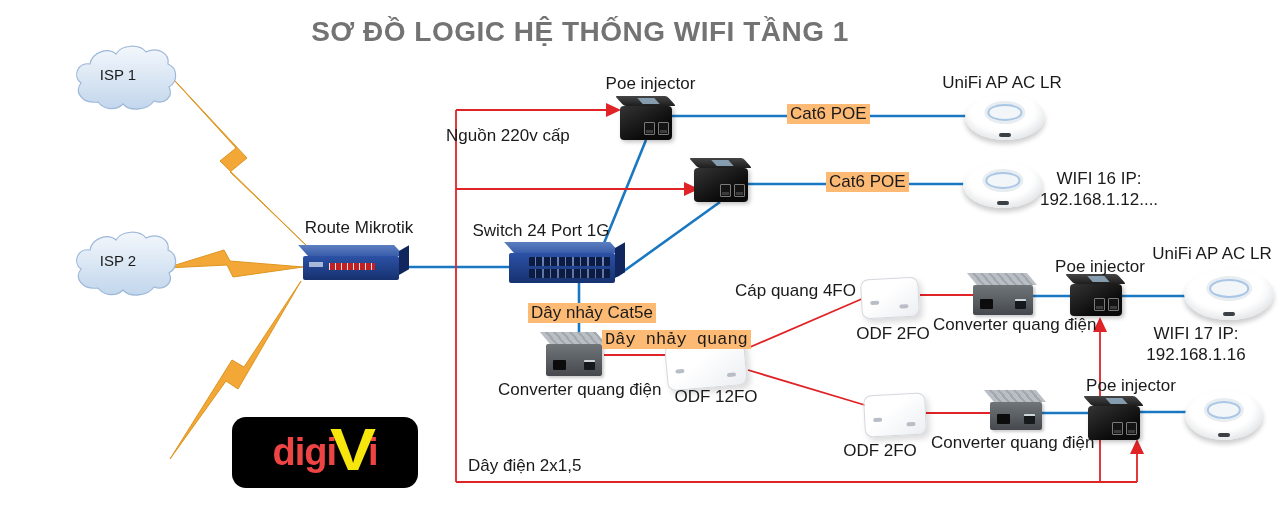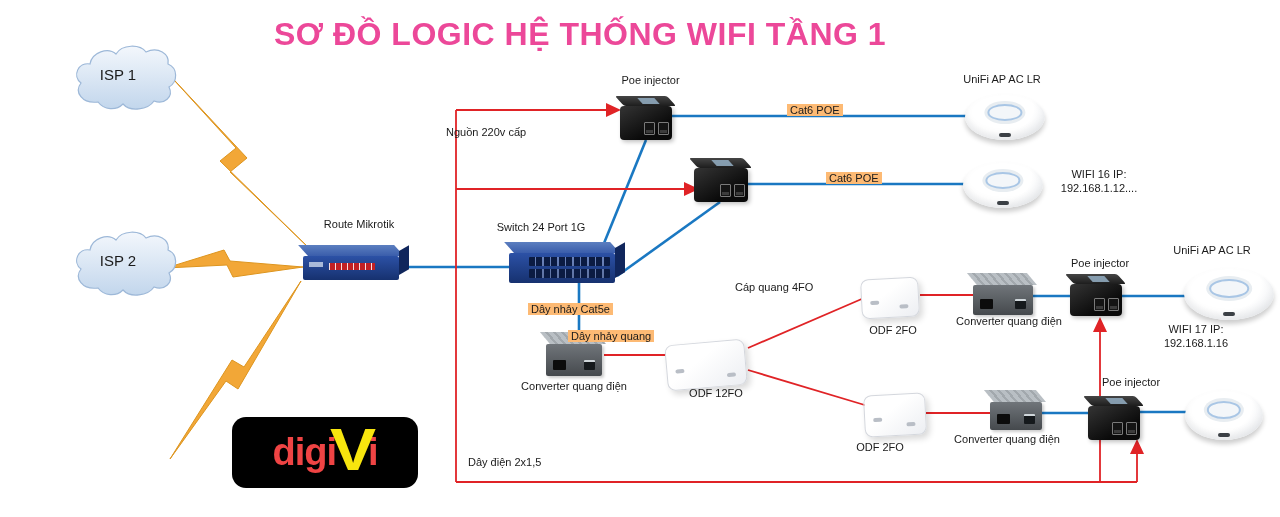--- a/index.html
+++ b/index.html
@@ -2,27 +2,27 @@
 <html><head>
 <meta charset="utf-8">
 <style>
   * { margin:0; padding:0; box-sizing:border-box; }
   body { font-family:"Liberation Sans", sans-serif; background:#ffffff; }
   #canvas { position:relative; width:1280px; height:517px; background:#ffffff; overflow:hidden; }
 
   
   #wires { position:absolute; left:0; top:0; z-index:1; }
   .dev   { position:absolute; z-index:2; }
-  .lbl   { position:absolute; z-index:3; font-size:11px; color:#1a1a1a; white-space:nowrap; }
+  .lbl   { position:absolute; z-index:3; font-size:17px; color:#1a1a1a; white-space:nowrap; }
   .lbl.b { font-weight:normal; }
   .lbl.onwire { background:#fdba74; padding:0 3px; }
   .lbl.ctr { text-align:center; }
 
   #title { position:absolute; left:270px; top:16px; width:620px; text-align:center;
-           font-size:32px; font-weight:bold; color:#ec4899; letter-spacing:.5px; z-index:3; white-space:nowrap;}
+           font-size:28px; font-weight:bold; color:#737373; letter-spacing:.5px; z-index:3; white-space:nowrap;}
 
   
   .cloud { position:absolute; z-index:2; }
   .cloud svg { display:block; }
   .cloud .clabel { position:absolute; left:0; right:10px; top:26px; text-align:center;
                    font-size:15px; color:#1a1a1a; }
 
   
   .bluebox { background:linear-gradient(#2c51a6,#16316f); border-radius:2px; }
   .bluebox::before { content:""; position:absolute; left:5px; top:-11px; width:100%; height:11px;
@@ -233,21 +233,21 @@
   <div class="lbl ctr" style="left:466px; top:221px; width:150px;">Switch  24 Port 1G</div>
 
   <div class="lbl ctr" style="left:598px; top:74px; width:105px;">Poe injector</div>
   <div class="lbl ctr" style="left:1055px; top:257px; width:90px;">Poe injector</div>
   <div class="lbl ctr" style="left:1086px; top:376px; width:90px;">Poe injector</div>
 
   <div class="lbl" style="left:446px; top:126px;">Nguồn 220v cấp</div>
   <div class="lbl b onwire" style="left:787px; top:104px;">Cat6 POE</div>
   <div class="lbl b onwire" style="left:826px; top:172px;">Cat6 POE</div>
   <div class="lbl onwire" style="left:528px; top:297px;margin-top:6px;">Dây nhảy Cat5e</div>
-  <div class="lbl onwire" style="left:568px; top:330px;">Dây nhảy quang</div>
+  <div class="lbl onwire" style="left:602px; top:330px;font-family:Liberation Mono, monospace;">Dây nhảy quang</div>
   <div class="lbl b" style="left:735px; top:281px;">Cáp quang 4FO</div>
   <div class="lbl" style="left:468px; top:456px;">Dây điện 2x1,5</div>
 
   <div class="lbl ctr" style="left:498px; top:380px; width:152px;">Converter quang điện</div>
   <div class="lbl ctr" style="left:933px; top:315px; width:152px;">Converter quang điện</div>
   <div class="lbl ctr" style="left:931px; top:433px; width:152px;">Converter quang điện</div>
 
   <div class="lbl b ctr" style="left:666px; top:387px; width:100px;">ODF 12FO</div>
   <div class="lbl b ctr" style="left:854px; top:324px; width:78px;">ODF 2FO</div>
   <div class="lbl b ctr" style="left:840px; top:441px; width:80px;">ODF 2FO</div>

